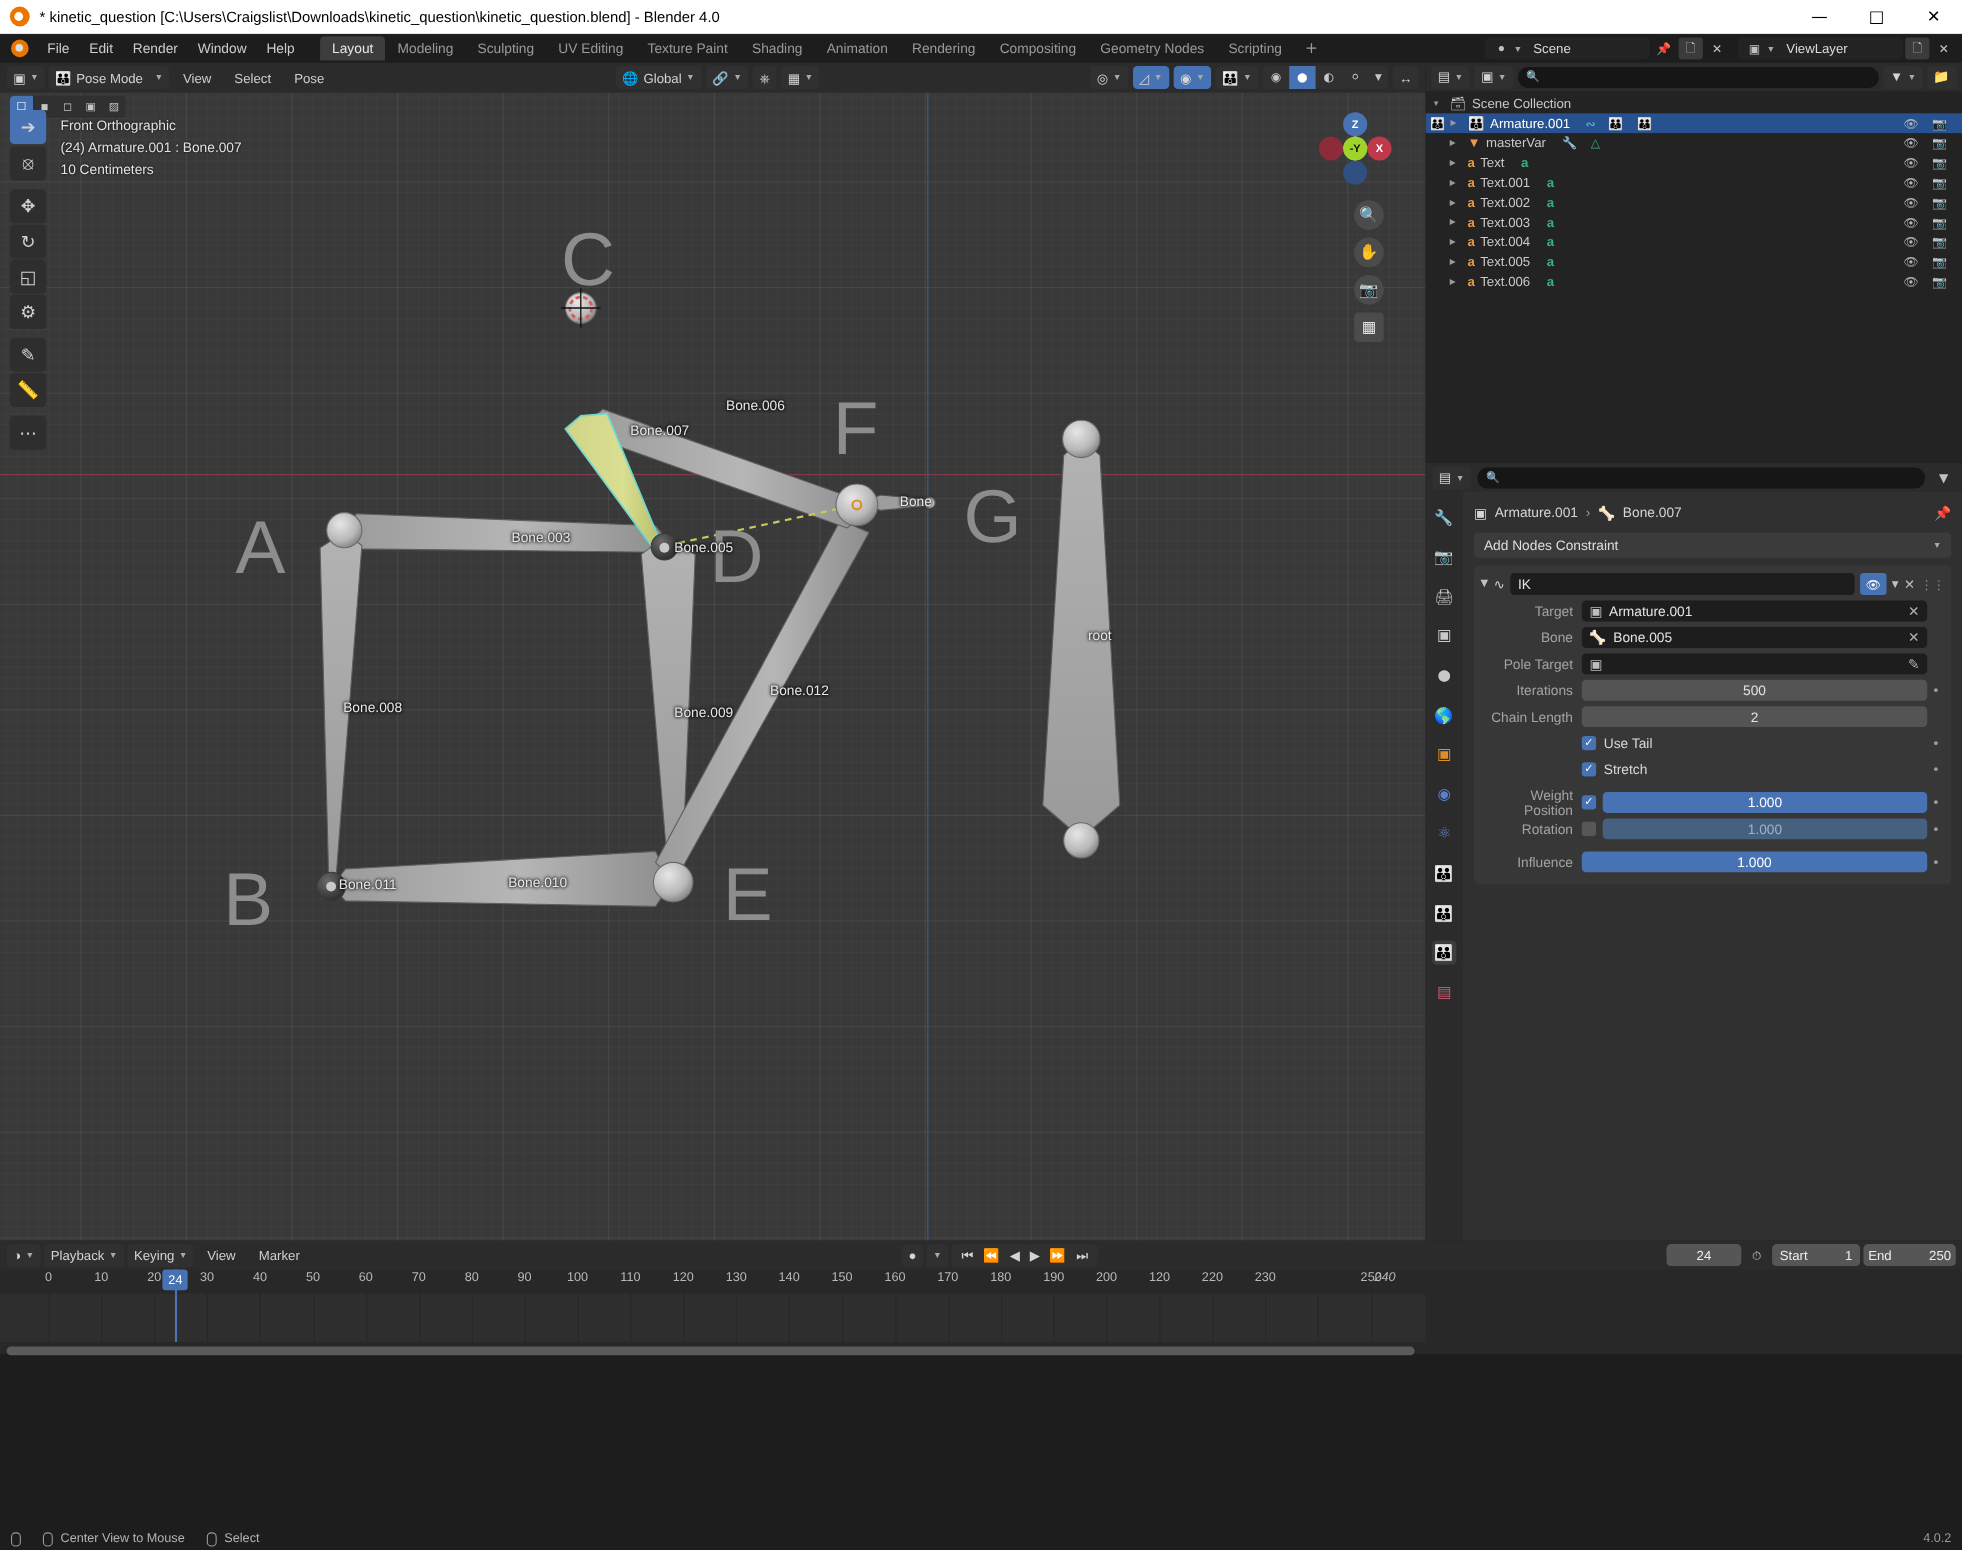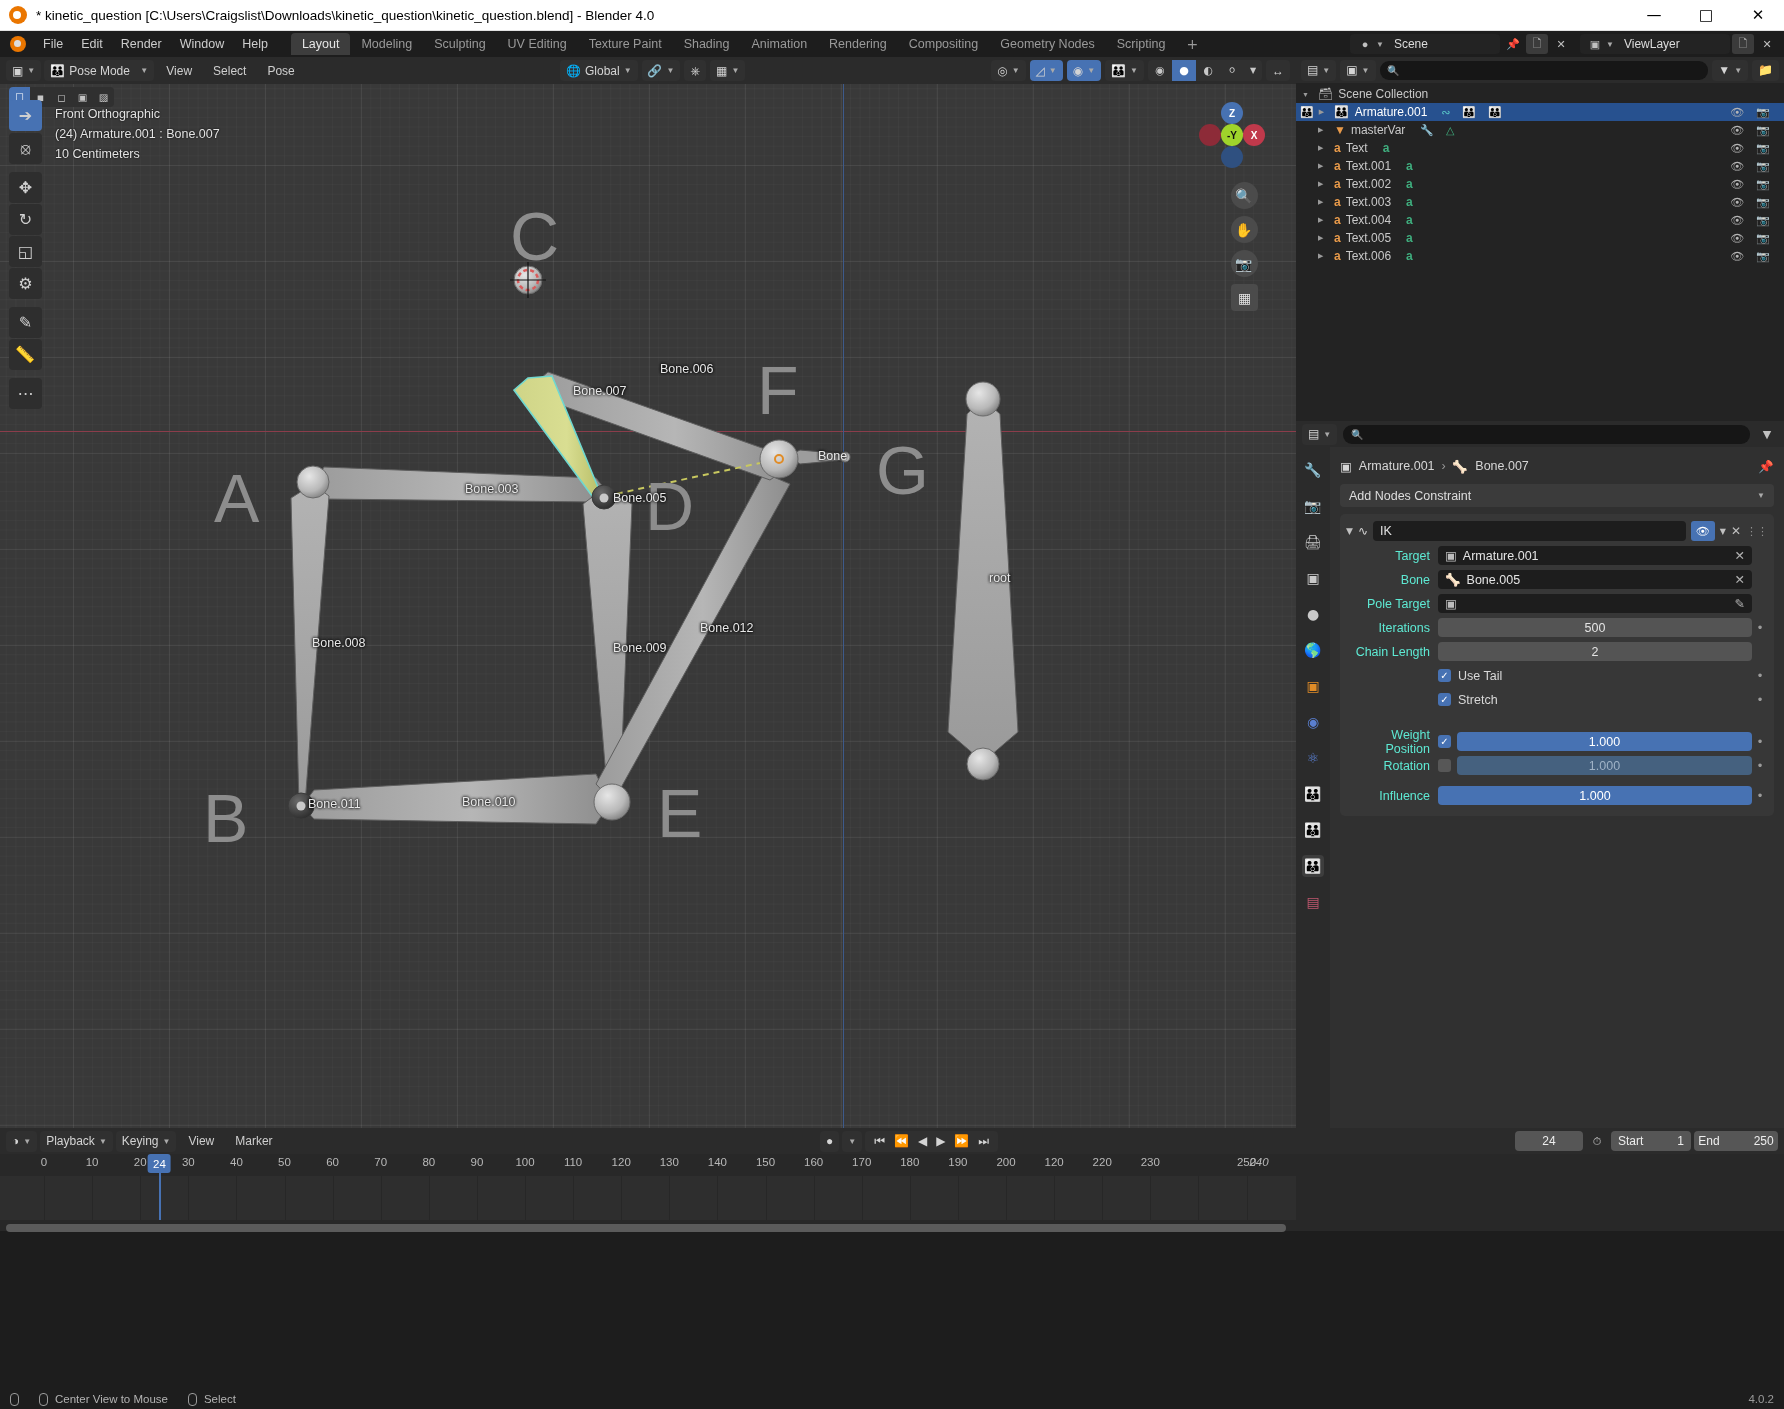--- a/index.html
+++ b/index.html
@@ -122,21 +122,21 @@
     font-family:"Liberation Sans",sans-serif;height:22px;}
   #addconstraint{margin-top:7px;height:23px;background:#3b3b3b;border-radius:4px;display:flex;
     align-items:center;padding:0 9px;font-size:12.5px;color:#dedede;font-family:"Liberation Sans",sans-serif;}
   #ik-panel{margin-top:7px;background:#373737;border-radius:5px;padding:6px 6px 10px 6px;}
   #ik-head{display:flex;align-items:center;gap:5px;height:22px;}
   #ik-name{flex:1;height:20px;background:#1d1d1d;border-radius:4px;display:flex;align-items:center;
     padding:0 7px;font-size:12.5px;color:#e2e2e2;font-family:"Liberation Sans",sans-serif;}
   .ik-eye{width:24px;height:20px;background:#4772b3;border-radius:3px;display:flex;align-items:center;
     justify-content:center;color:#fff;font-size:11px;}
   .prow{display:flex;align-items:center;height:21px;margin-top:3px;}
-  .plabel{width:92px;text-align:right;padding-right:8px;font-size:12.5px;color:#5eead4;
+  .plabel{width:92px;text-align:right;padding-right:8px;font-size:12.5px;color:#a3a3a3;
     font-family:"Liberation Sans",sans-serif;}
   .pfield{flex:1;height:19px;border-radius:4px;display:flex;align-items:center;font-size:12.5px;
     color:#e4e4e4;font-family:"Liberation Sans",sans-serif;padding:0 7px;gap:6px;}
   .pfield.dark{background:#1d1d1d;}
   .pfield.grey{background:#545454;justify-content:center;}
   .pfield.blue{background:#4772b3;justify-content:center;color:#fff;}
   .pfield.blue.dim{background:#45617f;color:#9fb2c6;}
   .pdot{width:16px;text-align:center;color:#9b9b9b;font-size:12px;}
   .cbox{width:13px;height:13px;border-radius:3px;background:#4772b3;display:flex;align-items:center;
     justify-content:center;color:#fff;font-size:10px;}
@@ -665,21 +665,21 @@
 
       <div class="prow">
         <div class="plabel"></div>
         <div style="flex:1;display:flex;align-items:center">
           <span class="cbox">✓</span>
           <span class="ctext">Stretch</span>
         </div>
         <div class="pdot">•</div>
       </div>
 
-      <div class="prow" style="margin-top:21px">
+      <div class="prow" style="margin-top:9px">
         <div class="plabel">Weight Position</div>
         <span class="cbox" style="margin-right:6px">✓</span>
         <div class="pfield blue">1.000</div>
         <div class="pdot">•</div>
       </div>
 
       <div class="prow">
         <div class="plabel">Rotation</div>
         <span class="cbox off" style="margin-right:6px"></span>
         <div class="pfield blue dim">1.000</div>

